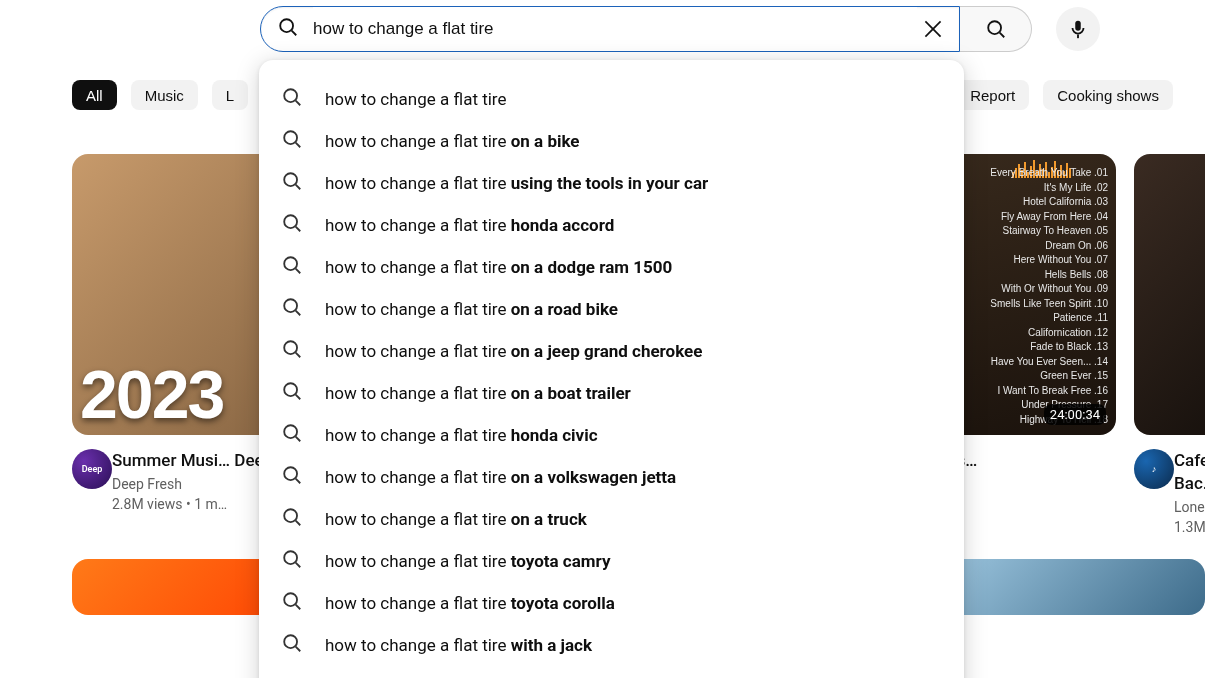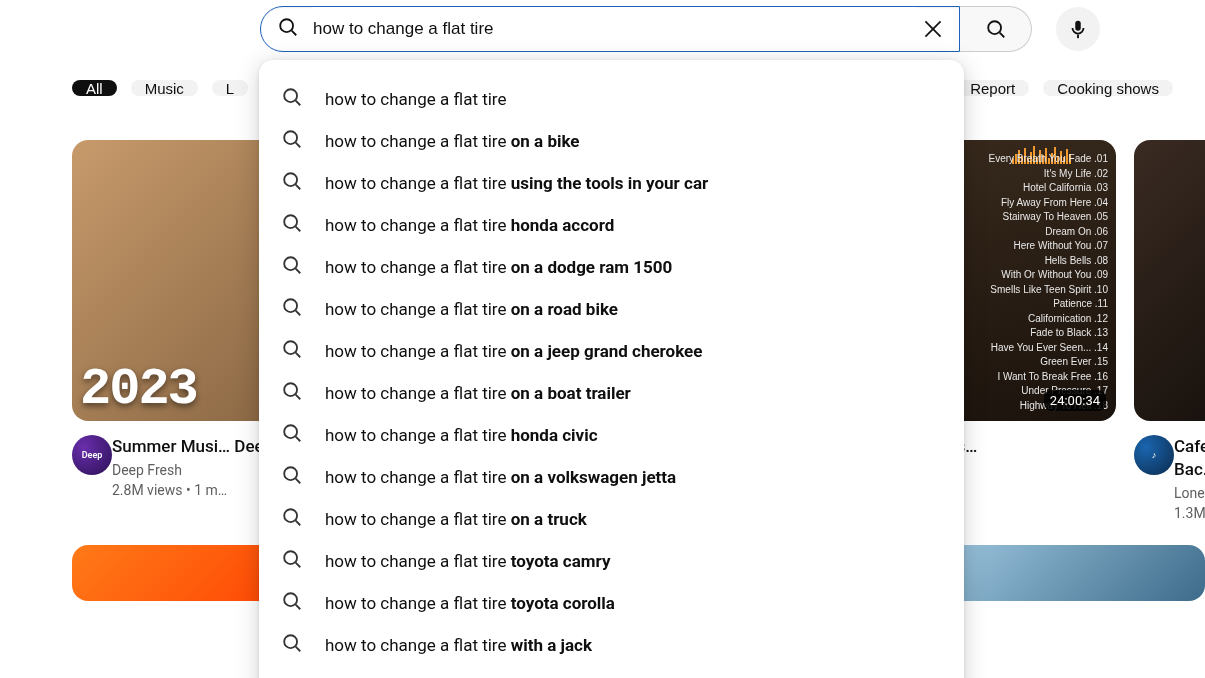--- a/index.html
+++ b/index.html
@@ -65,21 +65,21 @@
     color:#111;
   }
 
   
   .chips {
     display:flex;
     gap:14px;
     padding: 28px 0 0 72px;
   }
   .chip {
-    height: 16px;
+    height: 30px;
     padding: 0 14px;
     border-radius: 8px;
     background: #f2f2f2;
     color: #0f0f0f;
     font-size: 15px;
     display:flex;align-items:center;
     cursor:pointer;
     border:none;
   }
   .chip.active { background:#0f0f0f; color:#fff; }
@@ -98,22 +98,22 @@
     border-radius: 16px;
     background: linear-gradient(135deg,#c79a6b,#7a5a3a);
     position: relative;
     overflow:hidden;
   }
   .vthumb.b { background: linear-gradient(135deg,#2a1f16,#0c0906); }
   .vthumb.c { background: linear-gradient(165deg,#3b2c1e,#1a120c); }
   .vthumb.d { background: linear-gradient(135deg,#3a2b22,#17110d); }
   .vthumb .year {
     position:absolute; left:8px; bottom:2px;
-    color:#fff; font-weight:900; font-size:52px;
-    font-family: Liberation Mono, monospace;
+    color:#fff; font-weight:900; font-size:68px;
+    font-family: Liberation Sans, sans-serif;
     letter-spacing:-2px;
     text-shadow: 0 3px 6px rgba(0,0,0,.5);
   }
   .live-badge {
     position:absolute; right:10px; bottom:10px;
     background:rgba(0,0,0,.85); color:#fff;
     font-size:13px; padding:3px 6px; border-radius:4px;
     display:flex;align-items:center;gap:5px;
   }
   .red-dot{width:7px;height:7px;border-radius:50%;background:#f00;}
@@ -252,21 +252,21 @@
   <div class="vcard" style="width:336px">
     <div class="vthumb b"></div>
   </div>
 
   <div class="vcard">
     <div class="vthumb c">
       <div class="wave">
         <span style="height:6px"></span><span style="height:10px"></span><span style="height:14px"></span><span style="height:8px"></span><span style="height:16px"></span><span style="height:6px"></span><span style="height:12px"></span><span style="height:18px"></span><span style="height:7px"></span><span style="height:14px"></span><span style="height:9px"></span><span style="height:16px"></span><span style="height:6px"></span><span style="height:11px"></span><span style="height:17px"></span><span style="height:8px"></span><span style="height:13px"></span><span style="height:7px"></span><span style="height:15px"></span><span style="height:10px"></span>
       </div>
       <div class="tracklist" id="tracklist">
-          <div>Every Breath You Fade .01</div>
+          <div>Every Breath You Take .01</div>
           <div>It's My Life .02</div>
           <div>Hotel California .03</div>
           <div>Fly Away From Here .04</div>
           <div>Stairway To Heaven .05</div>
           <div>Dream On .06</div>
           <div>Here Without You .07</div>
           <div>Hells Bells .08</div>
           <div>With Or Without You .09</div>
           <div>Smells Like Teen Spirit .10</div>
           <div>Patience .11</div>

